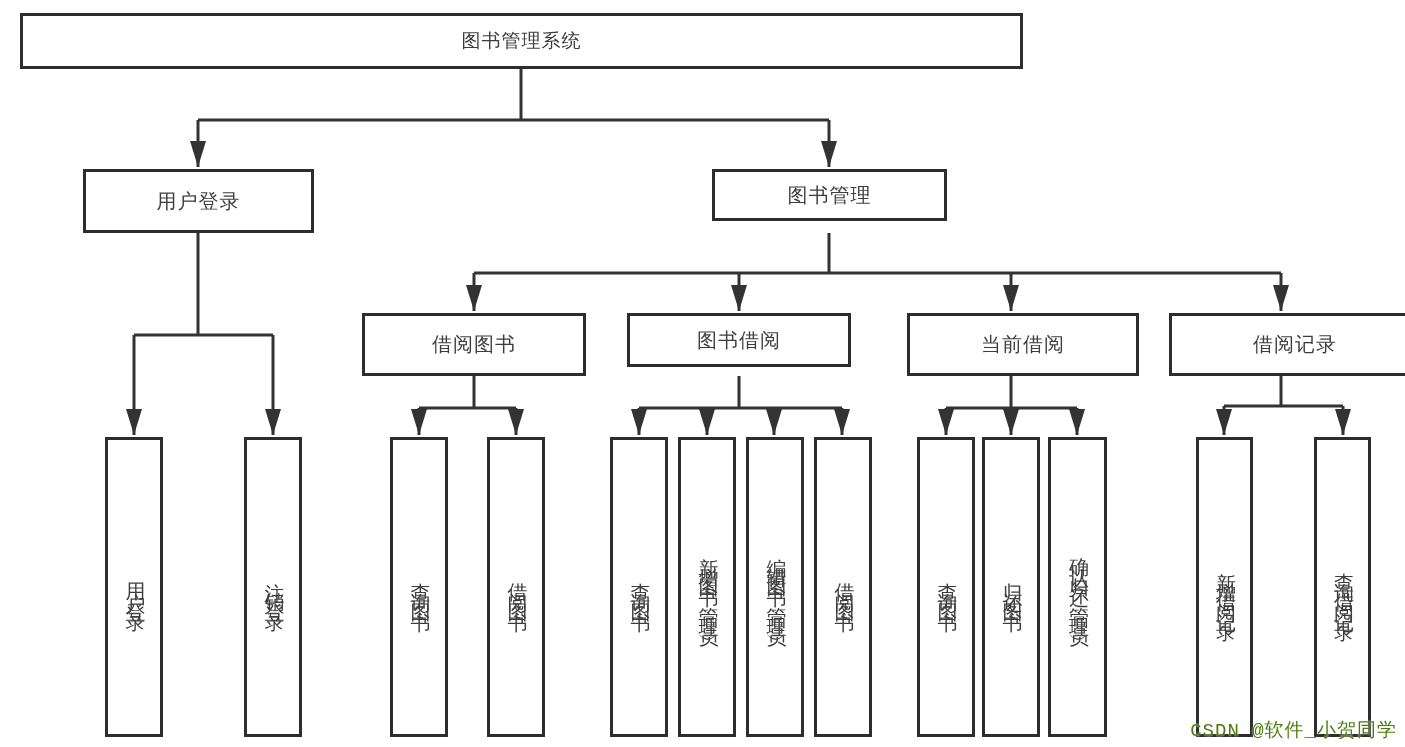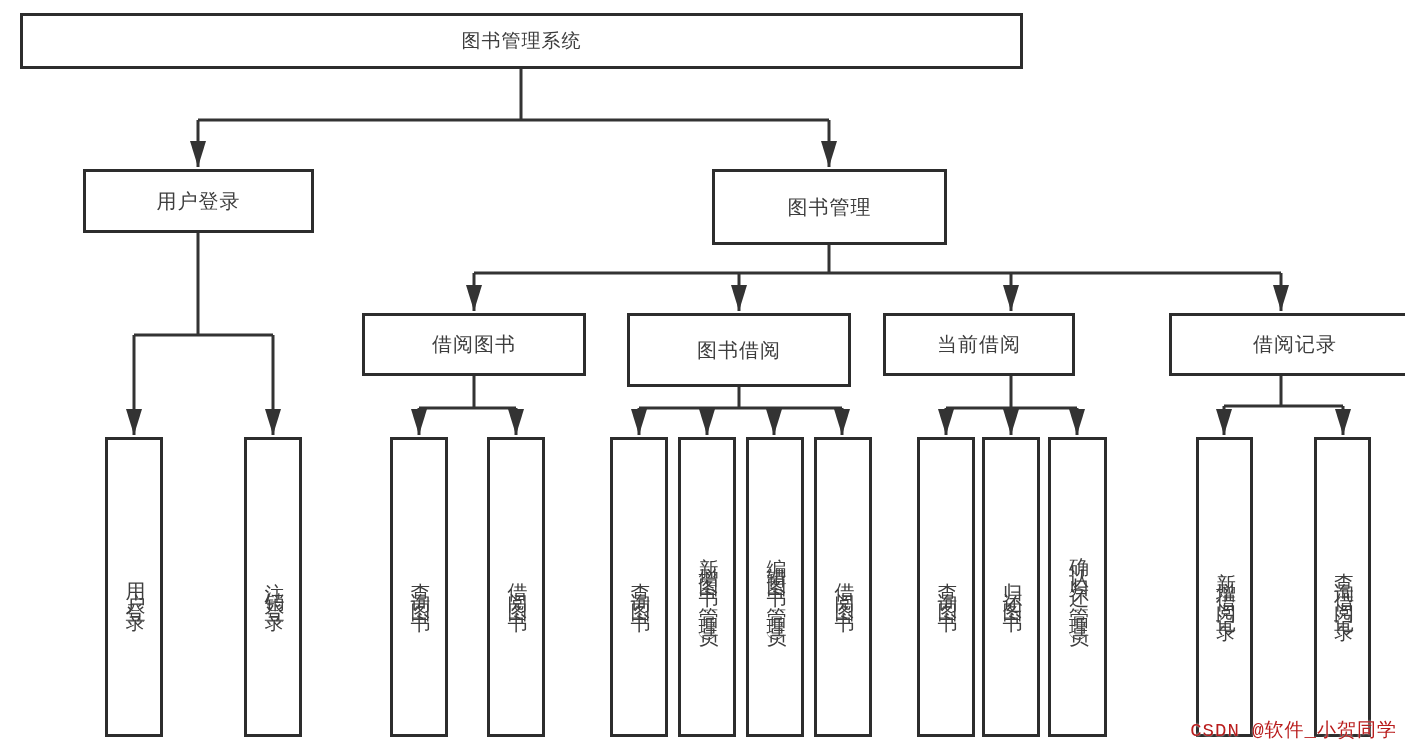--- a/index.html
+++ b/index.html
@@ -45,21 +45,21 @@
     font-size: 20px;
     letter-spacing: 10px;
     line-height: 1;
     white-space: nowrap;
   }
   .watermark {
     position: absolute;
     right: 8px;
     bottom: 4px;
     font-size: 19px;
-    color: #b91c1c;
+    color: #4d7c0f;
     letter-spacing: 1px;
     z-index: 3;
     text-shadow: 0 0 2px #ffffff;
   }
 </style>
 </head>
 <body>
 
 <div class="canvas">
 
@@ -102,25 +102,25 @@
 
       <path d="M1281,376 V406 M1224,406 H1343"></path>
       <line x1="1224" y1="406" x2="1224" y2="435" marker-end="url(#arw)"></line>
       <line x1="1343" y1="406" x2="1343" y2="435" marker-end="url(#arw)"></line>
     </g>
   </svg>
 
   <div class="box hbox root" style="left:20px; top:13px; width:1003px; height:56px;">图书管理系统</div>
 
   <div class="box hbox" style="left:83px; top:169px; width:231px; height:64px;">用户登录</div>
-  <div class="box hbox" style="left:712px; top:169px; width:235px; height:76px;">图书管理</div>
+  <div class="box hbox" style="left:712px; top:169px; width:235px; height:52px;">图书管理</div>
 
   <div class="box hbox" style="left:362px; top:313px; width:224px; height:63px;">借阅图书</div>
-  <div class="box hbox" style="left:627px; top:313px; width:224px; height:74px;">图书借阅</div>
-  <div class="box hbox" style="left:883px; top:313px; width:192px; height:63px;">当前借阅</div>
+  <div class="box hbox" style="left:627px; top:313px; width:224px; height:54px;">图书借阅</div>
+  <div class="box hbox" style="left:907px; top:313px; width:232px; height:63px;">当前借阅</div>
   <div class="box hbox" style="left:1169px; top:313px; width:252px; height:63px;">借阅记录</div>
 
   <div class="box vbox" style="left:105px; top:437px; width:58px; height:300px;">
     <span class="vtext">用户登录</span>
   </div>
   <div class="box vbox" style="left:244px; top:437px; width:58px; height:300px;">
     <span class="vtext">注销登录</span>
   </div>
 
   <div class="box vbox" style="left:390px; top:437px; width:58px; height:300px;">

